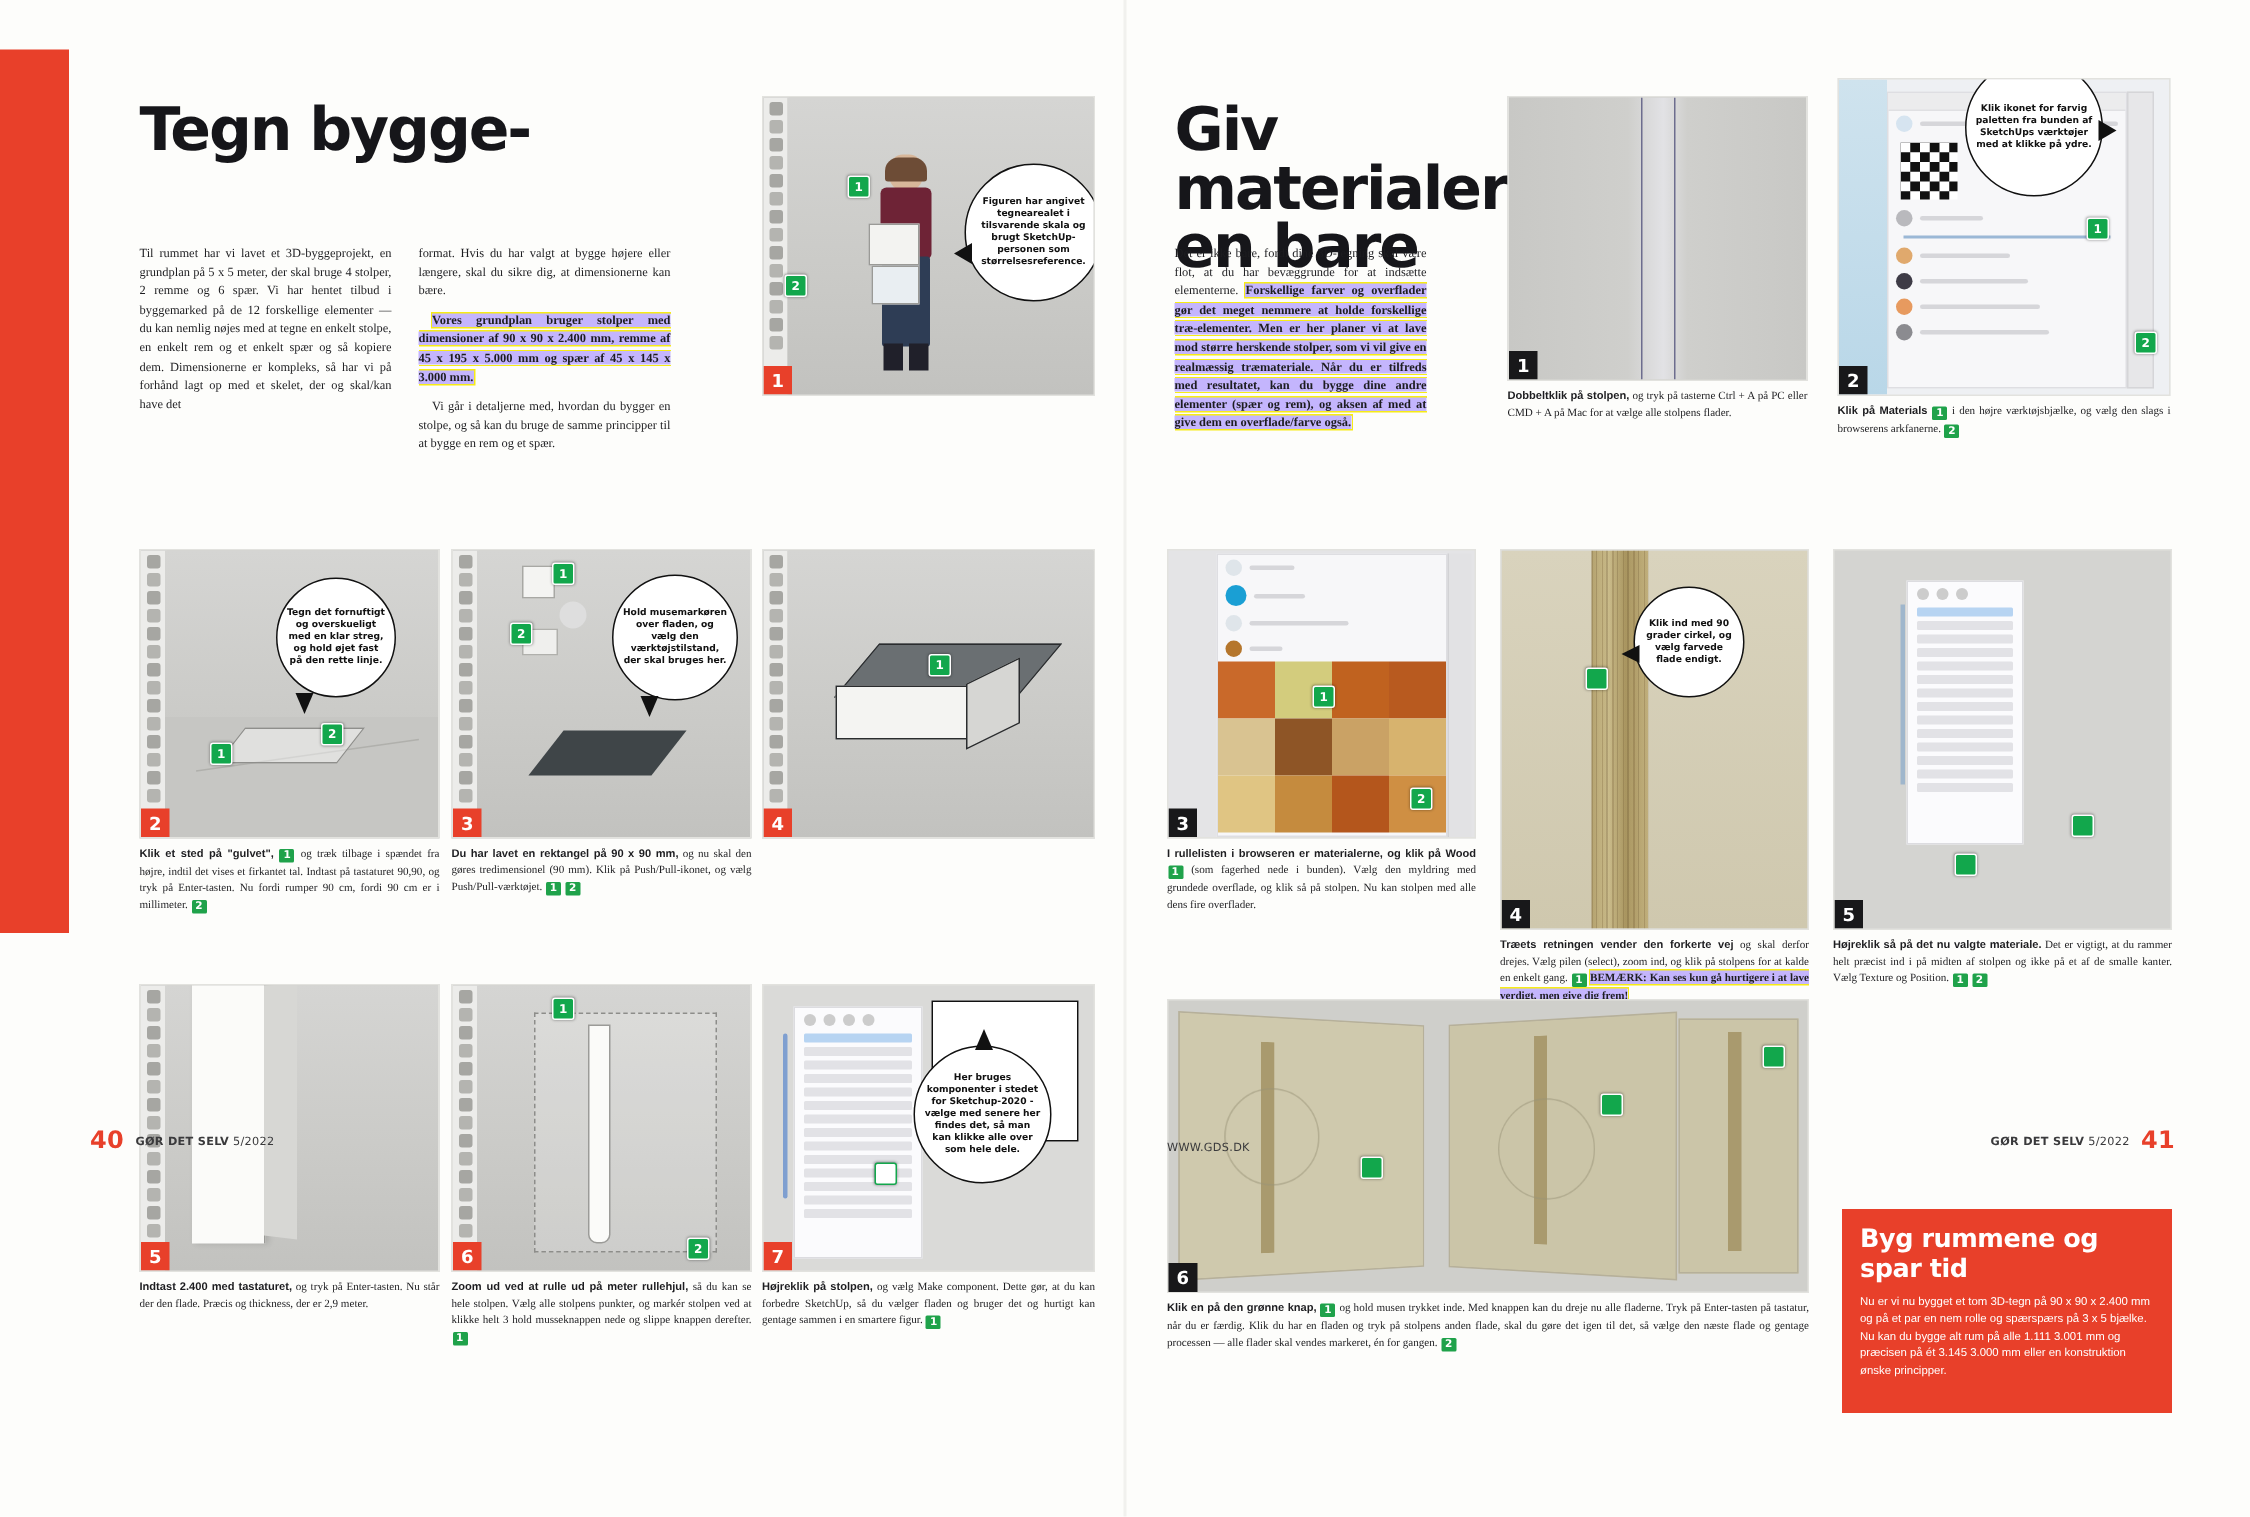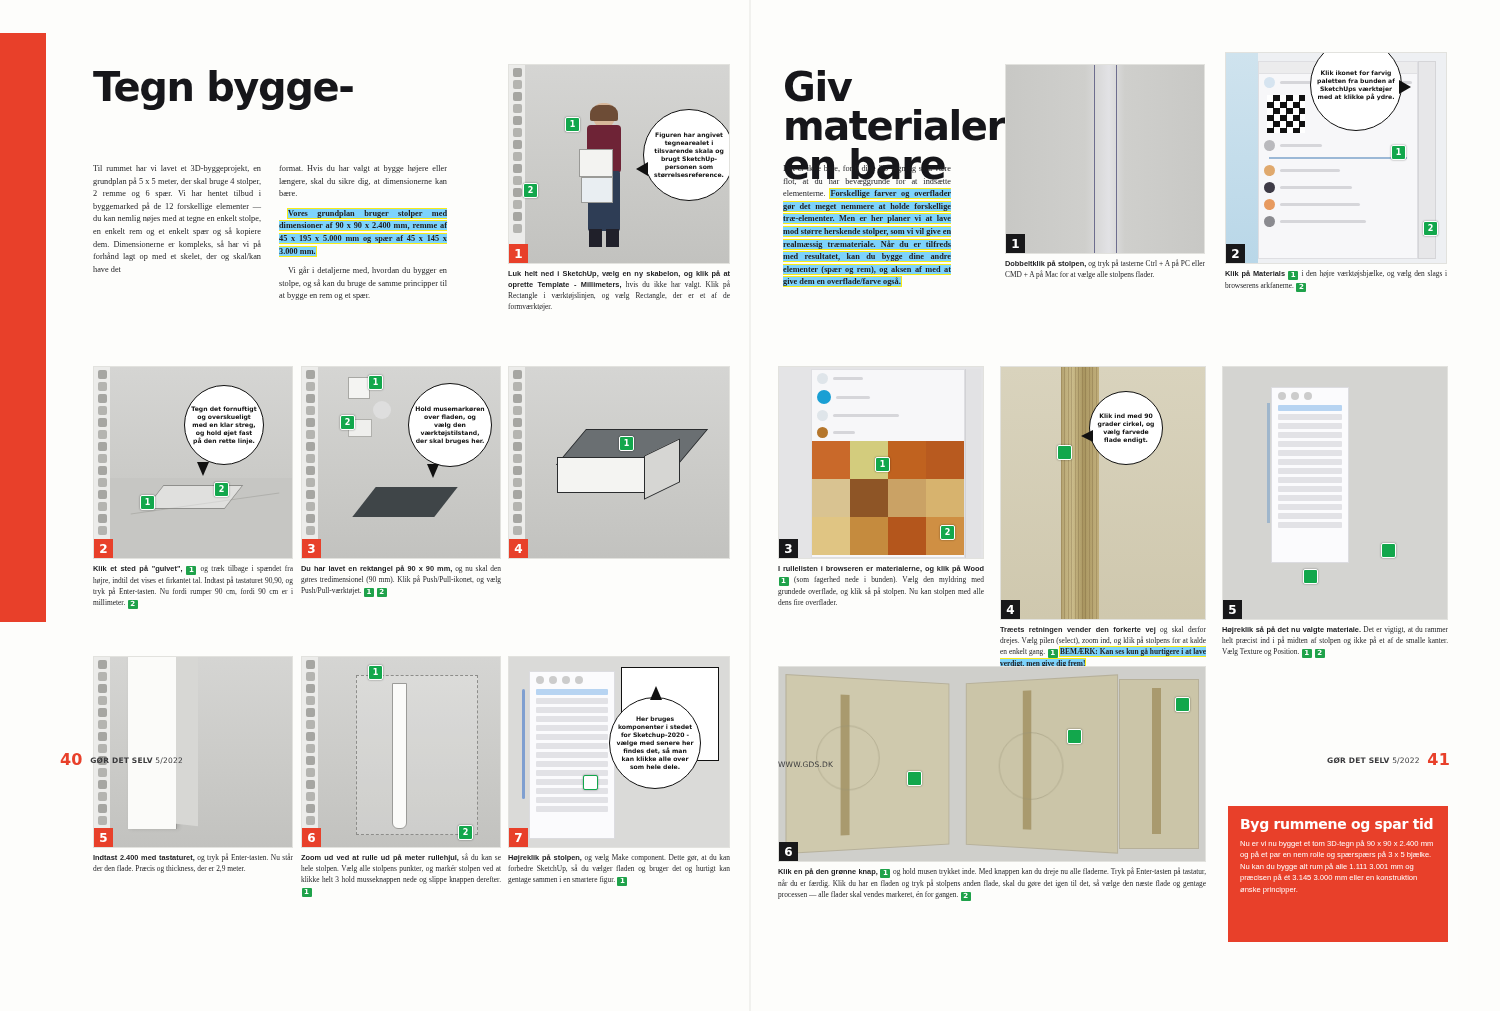--- a/index.html
+++ b/index.html
@@ -39,21 +39,21 @@
   .intro .col{width:168px;}
   .intro p{
     margin:0 0 7px 0;
     font-family:"Liberation Serif", serif;
     font-size:8.3px;
     line-height:1.52;
     color:#1d1d20;
     text-align:justify;
   }
   .intro p.indent{text-indent:9px;}
-  .hl{background:#7dd3fc;box-shadow:0 0 0 1px #f7ec16;font-weight:bold;}
+  .hl{background:#c4b5fd;box-shadow:0 0 0 1px #f7ec16;font-weight:bold;}
 
   
   .cell{position:absolute;}
   .shot{
     position:relative;
     width:100%;
     background:#c9c9c7;
     overflow:hidden;
     border:0.5px solid #e2e2de;
     box-sizing:border-box;
@@ -134,21 +134,21 @@
   .axis{position:absolute;background:#b0b0ac;height:1px;}
 
   
   .redbox{
     position:absolute;background:#e8402a;color:#fff;
     padding:10px 12px;box-sizing:border-box;
   }
   .redbox h3{
     margin:0 0 6px 0;
     font-family:"DejaVu Sans",sans-serif;
-    font-weight:bold;font-size:14px;
+    font-weight:bold;font-size:17px;
     letter-spacing:-0.3px;
   }
   .redbox p{
     margin:0;font-family:"Liberation Sans",sans-serif;
     font-size:7.6px;line-height:1.5;
   }
 
   
   .foot{
     position:absolute;bottom:22px;
@@ -243,24 +243,20 @@
           </div>
           <div class="marker" style="left:40px;top:52px;">1</div>
           <div class="marker" style="left:-2px;top:118px;">2</div>
           <div class="bubble" style="left:118px;top:44px;width:92px;height:92px;">
             <span class="btxt">Figuren har angivet tegnearealet i tilsvarende skala og brugt SketchUp-personen som størrelsesreference.</span>
             <span class="tail" style="left:-8px;top:52px;border-top:7px solid transparent;border-bottom:7px solid transparent;border-right:12px solid #111;"></span>
           </div>
         </div>
         <div class="stepnum">1</div>
       </div>
-      <div class="cap">
-        <b>Luk helt ned i SketchUp, vælg en ny skabelon, og klik på at oprette Template - Millimeters,</b>
-        <span>hvis du ikke har valgt. Klik på Rectangle i værktøjslinjen, og vælg Rectangle, der er et af de formværktøjer.</span>
-      </div>
     </div>
 
     <div class="cell" style="left:93px;top:366px;width:200px;">
       <div class="shot" style="height:193px;">
         <div class="tb">
           <i></i>
             <i></i>
             <i></i>
             <i></i>
             <i></i>

